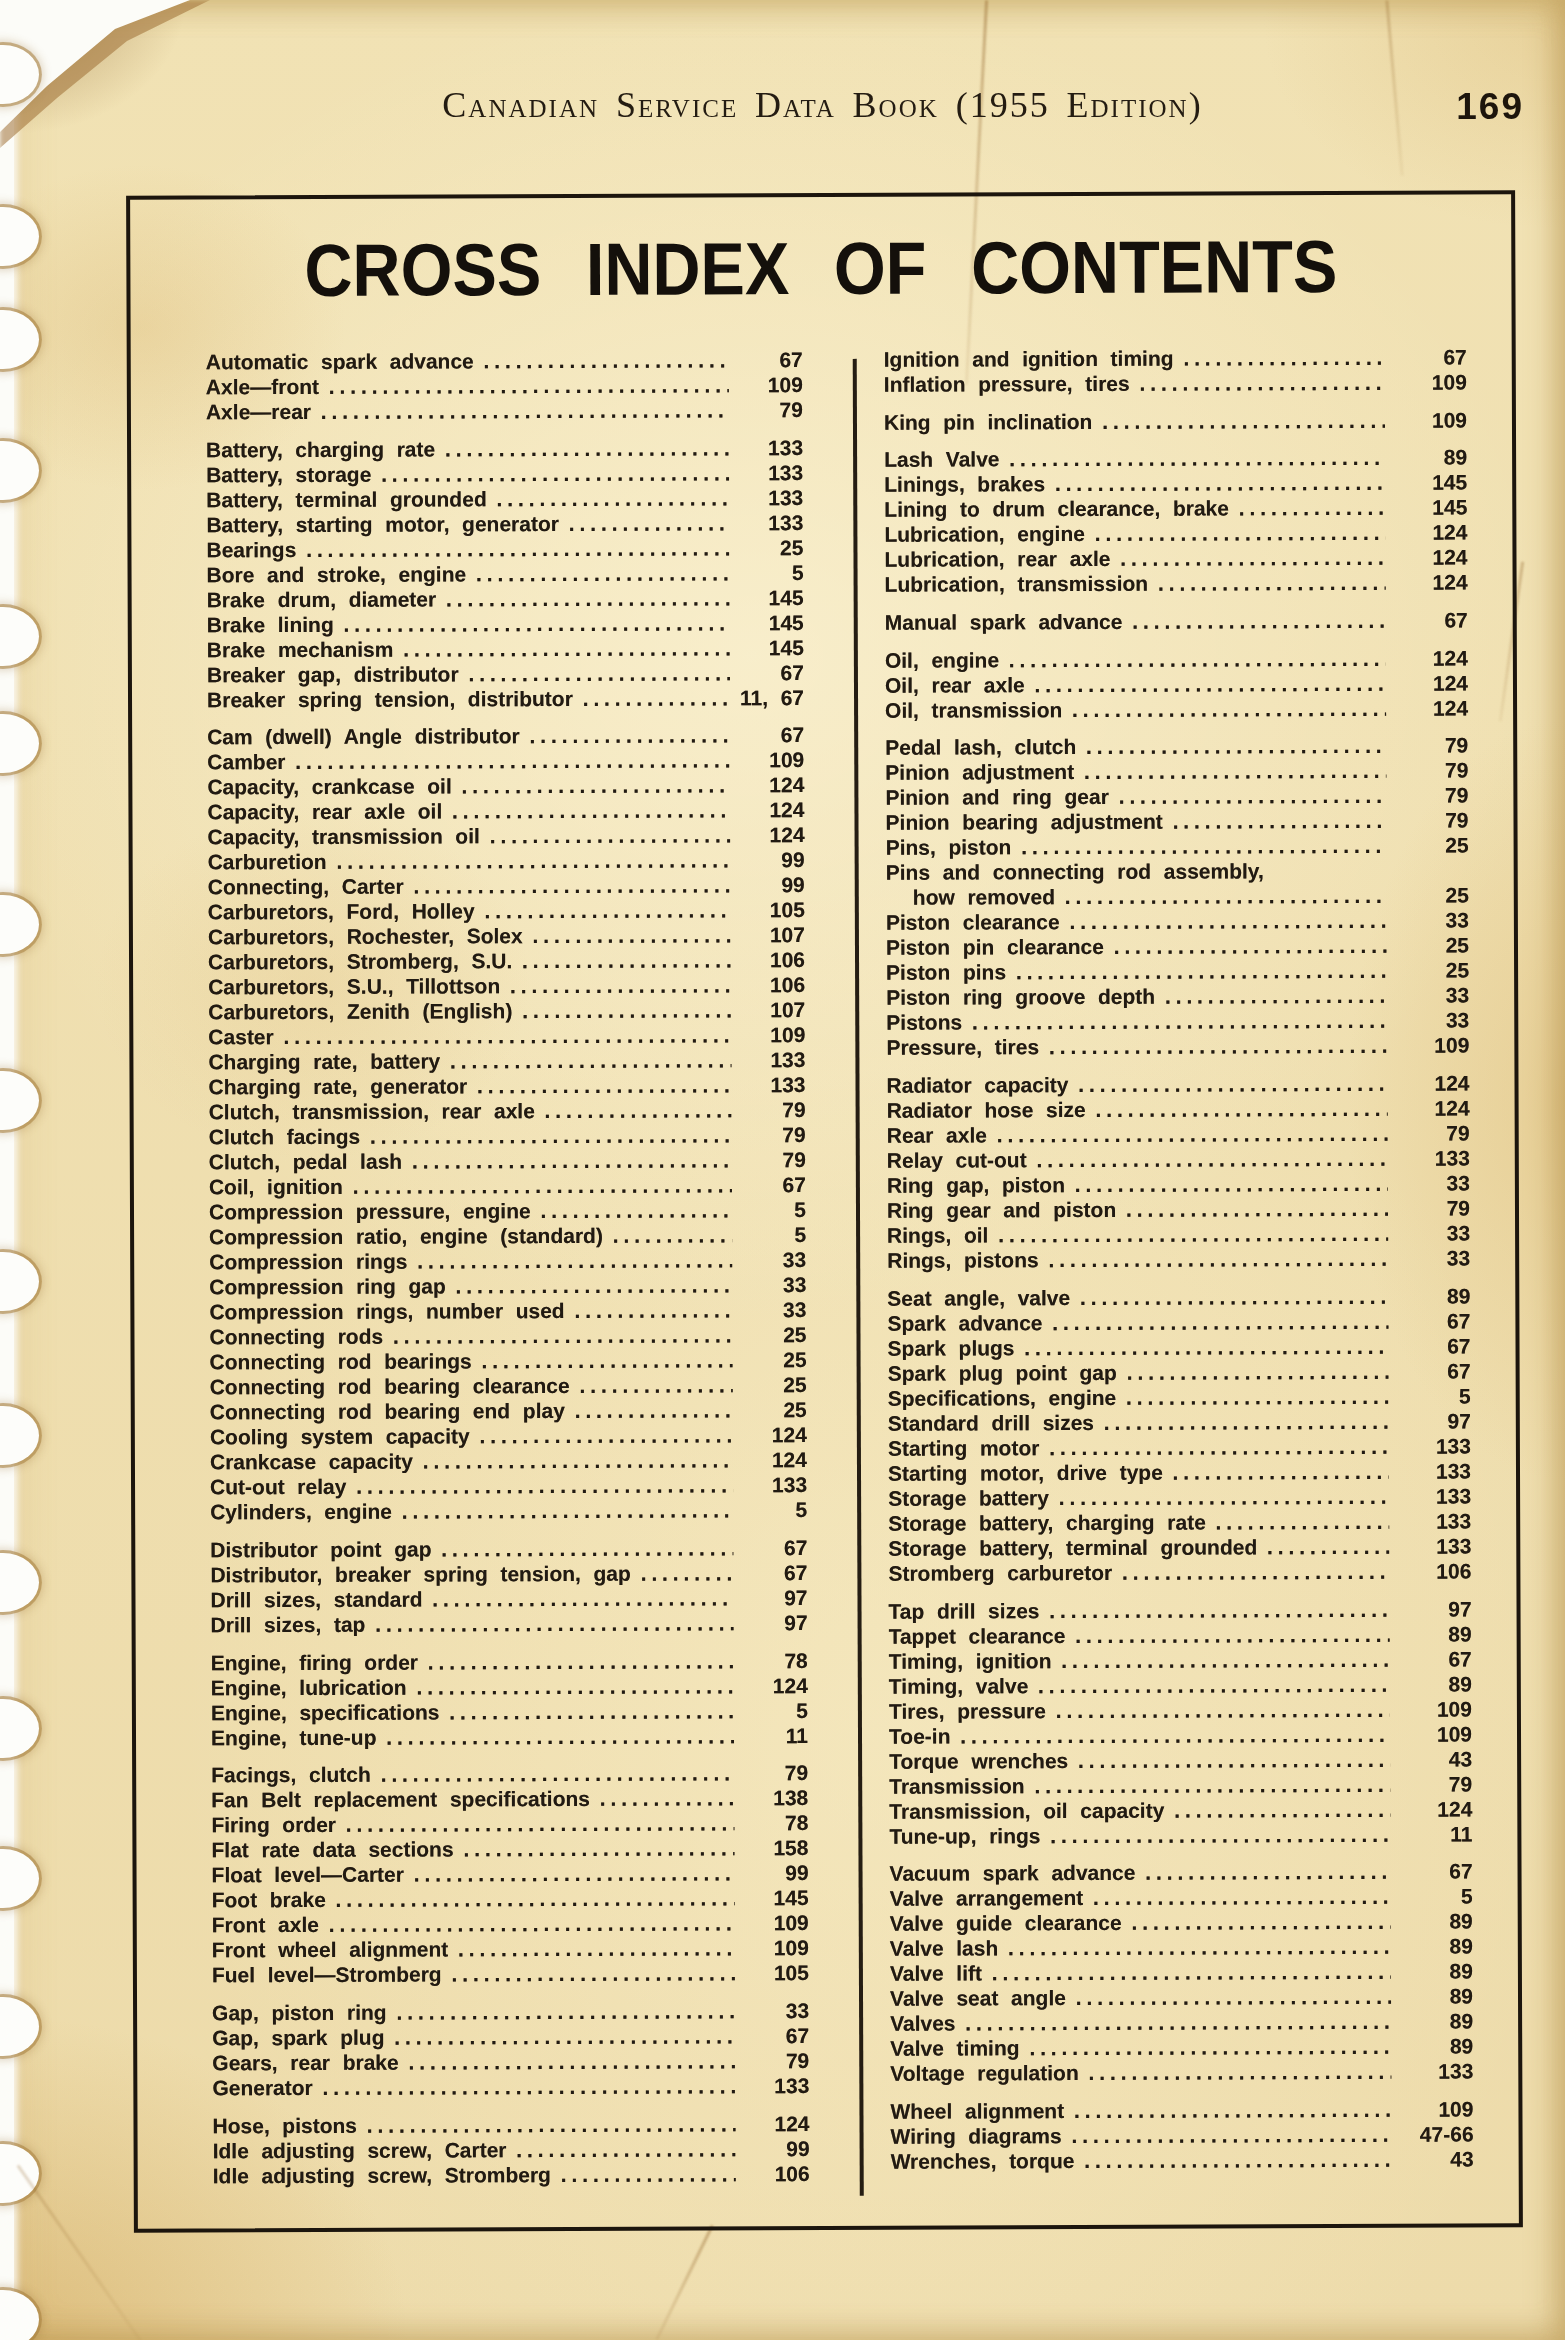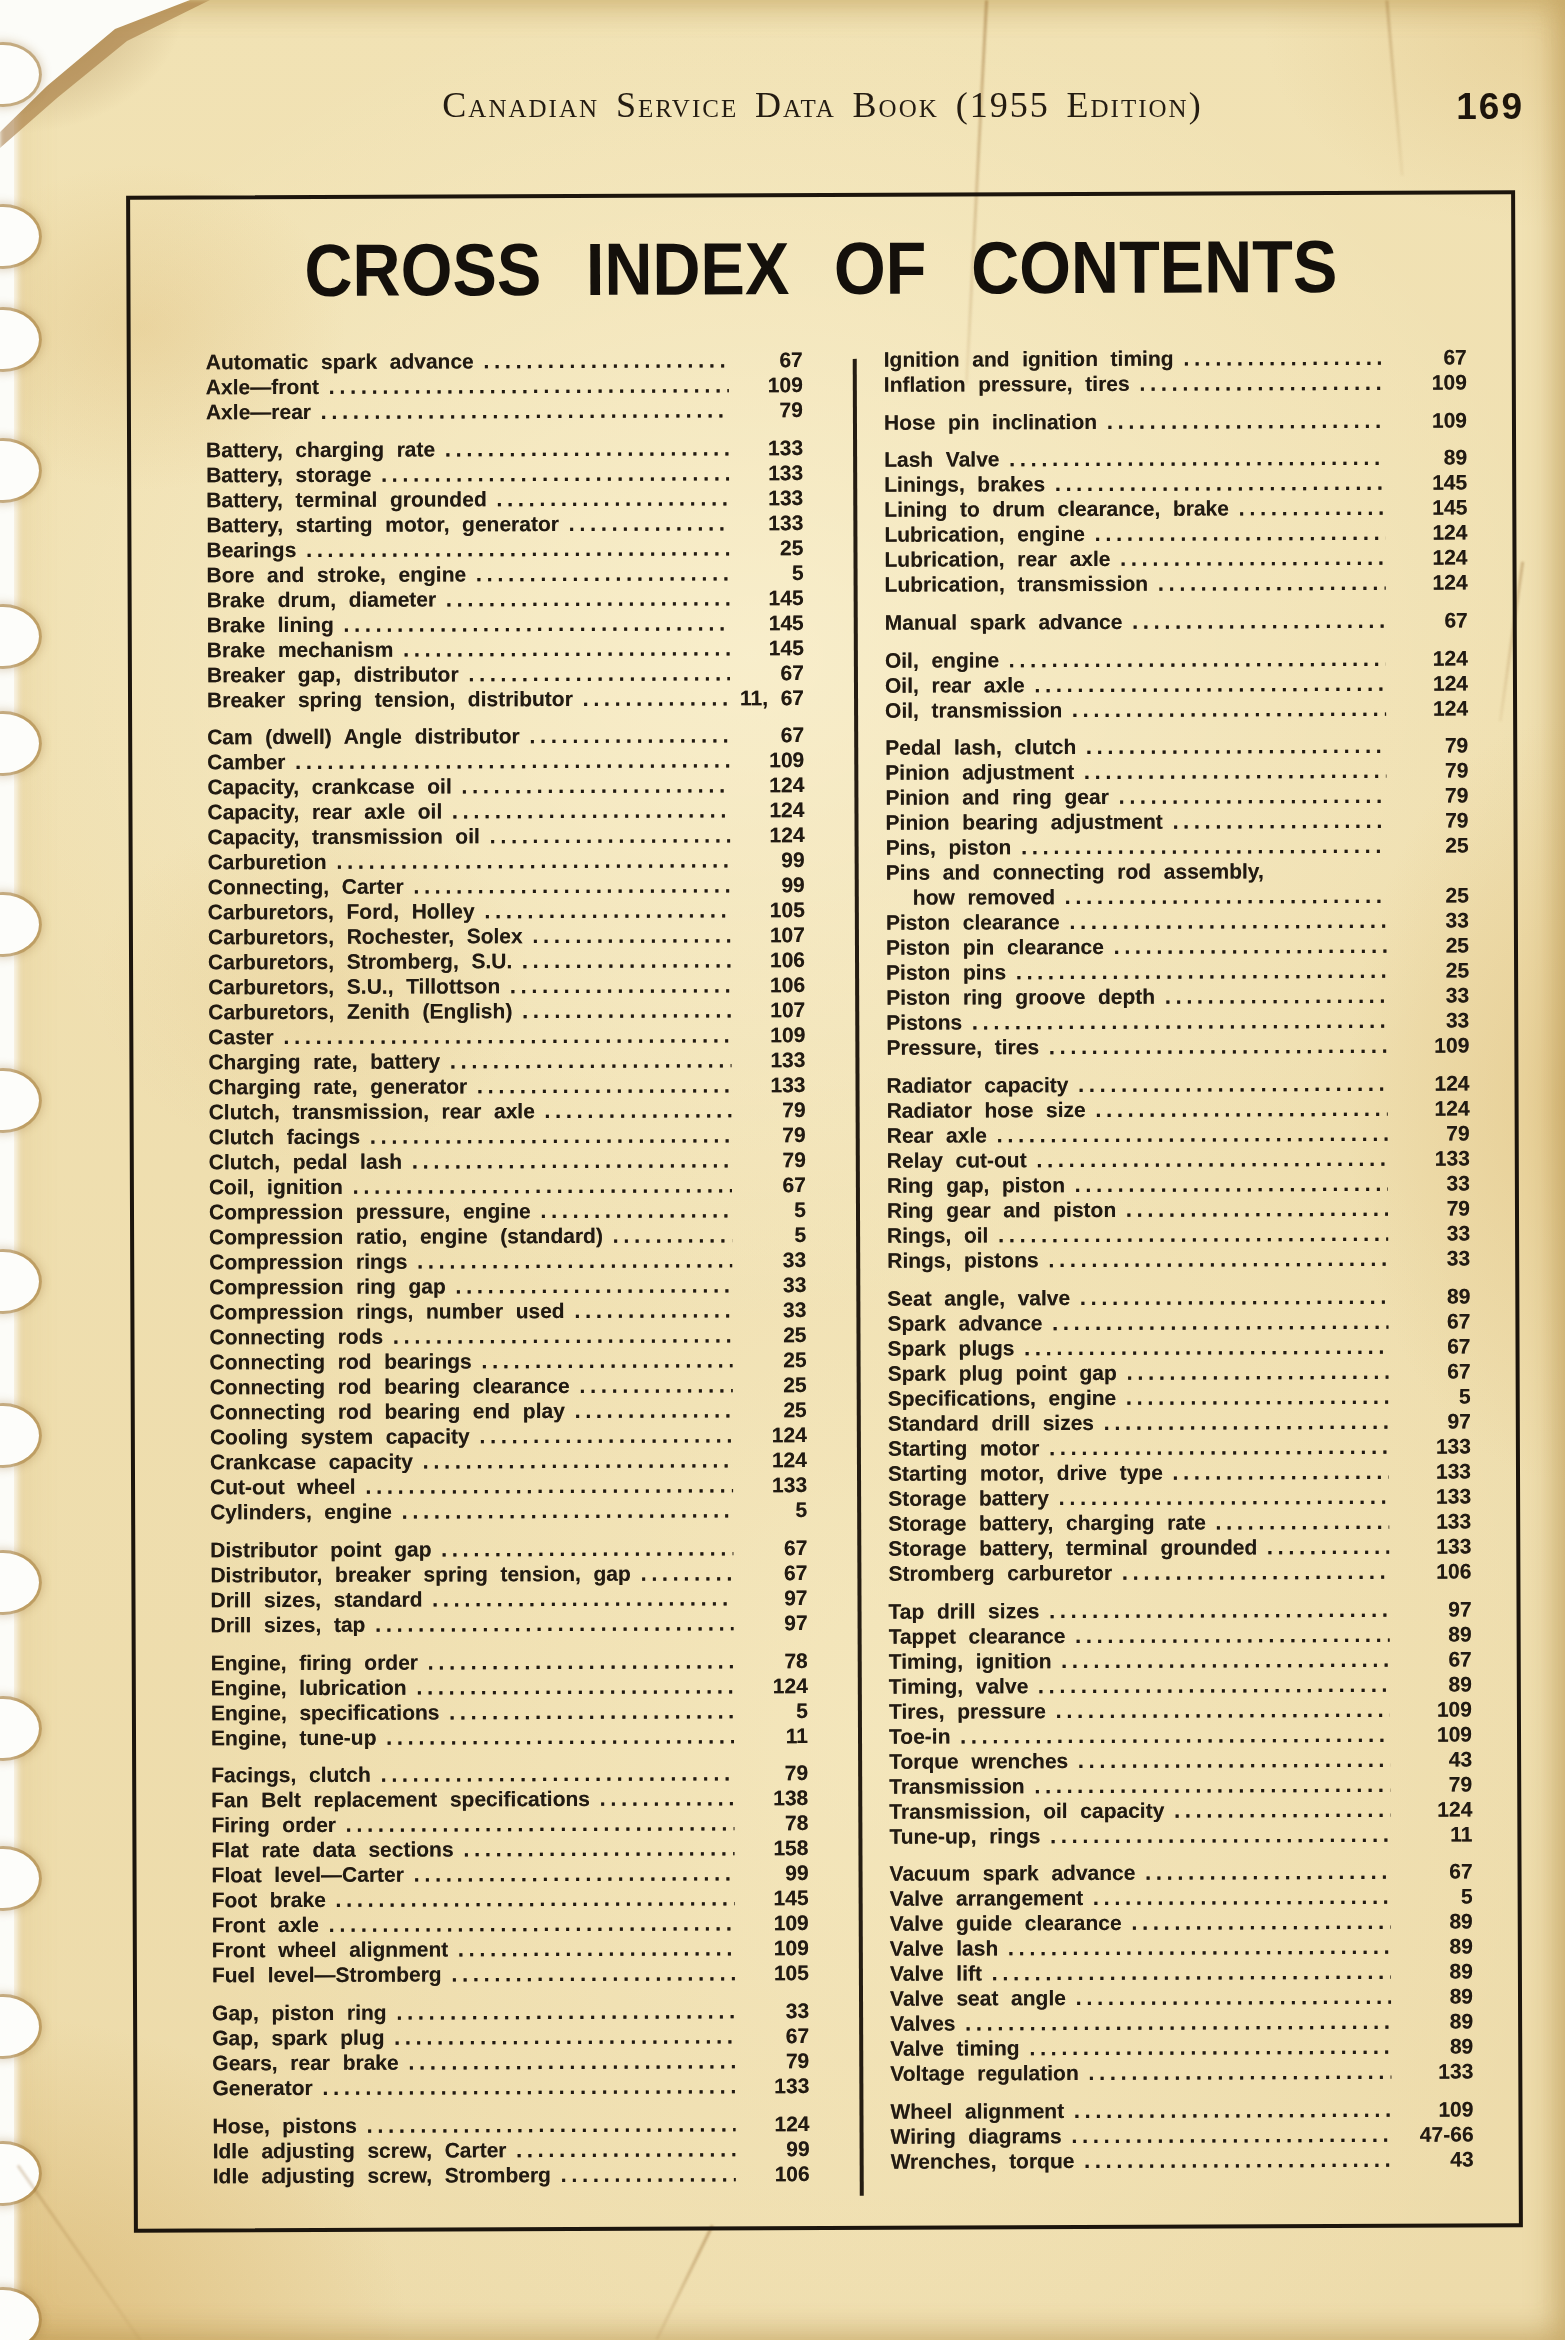--- a/index.html
+++ b/index.html
@@ -339,21 +339,21 @@
             <span class="lbl">Cooling system capacity</span>
             <span class="dots"></span>
             <span class="num">124</span>
           </div>
           <div class="row">
             <span class="lbl">Crankcase capacity</span>
             <span class="dots"></span>
             <span class="num">124</span>
           </div>
           <div class="row">
-            <span class="lbl">Cut-out wheel</span>
+            <span class="lbl">Cut-out relay</span>
             <span class="dots"></span>
             <span class="num">133</span>
           </div>
           <div class="row">
             <span class="lbl">Cylinders, engine</span>
             <span class="dots"></span>
             <span class="num">5</span>
           </div>
         </div>
         <div class="group">
@@ -495,21 +495,21 @@
             <span class="num">67</span>
           </div>
           <div class="row">
             <span class="lbl">Inflation pressure, tires</span>
             <span class="dots"></span>
             <span class="num">109</span>
           </div>
         </div>
         <div class="group">
           <div class="row">
-            <span class="lbl">Hose pin inclination</span>
+            <span class="lbl">King pin inclination</span>
             <span class="dots"></span>
             <span class="num">109</span>
           </div>
         </div>
         <div class="group">
           <div class="row">
             <span class="lbl">Lash Valve</span>
             <span class="dots"></span>
             <span class="num">89</span>
           </div>

